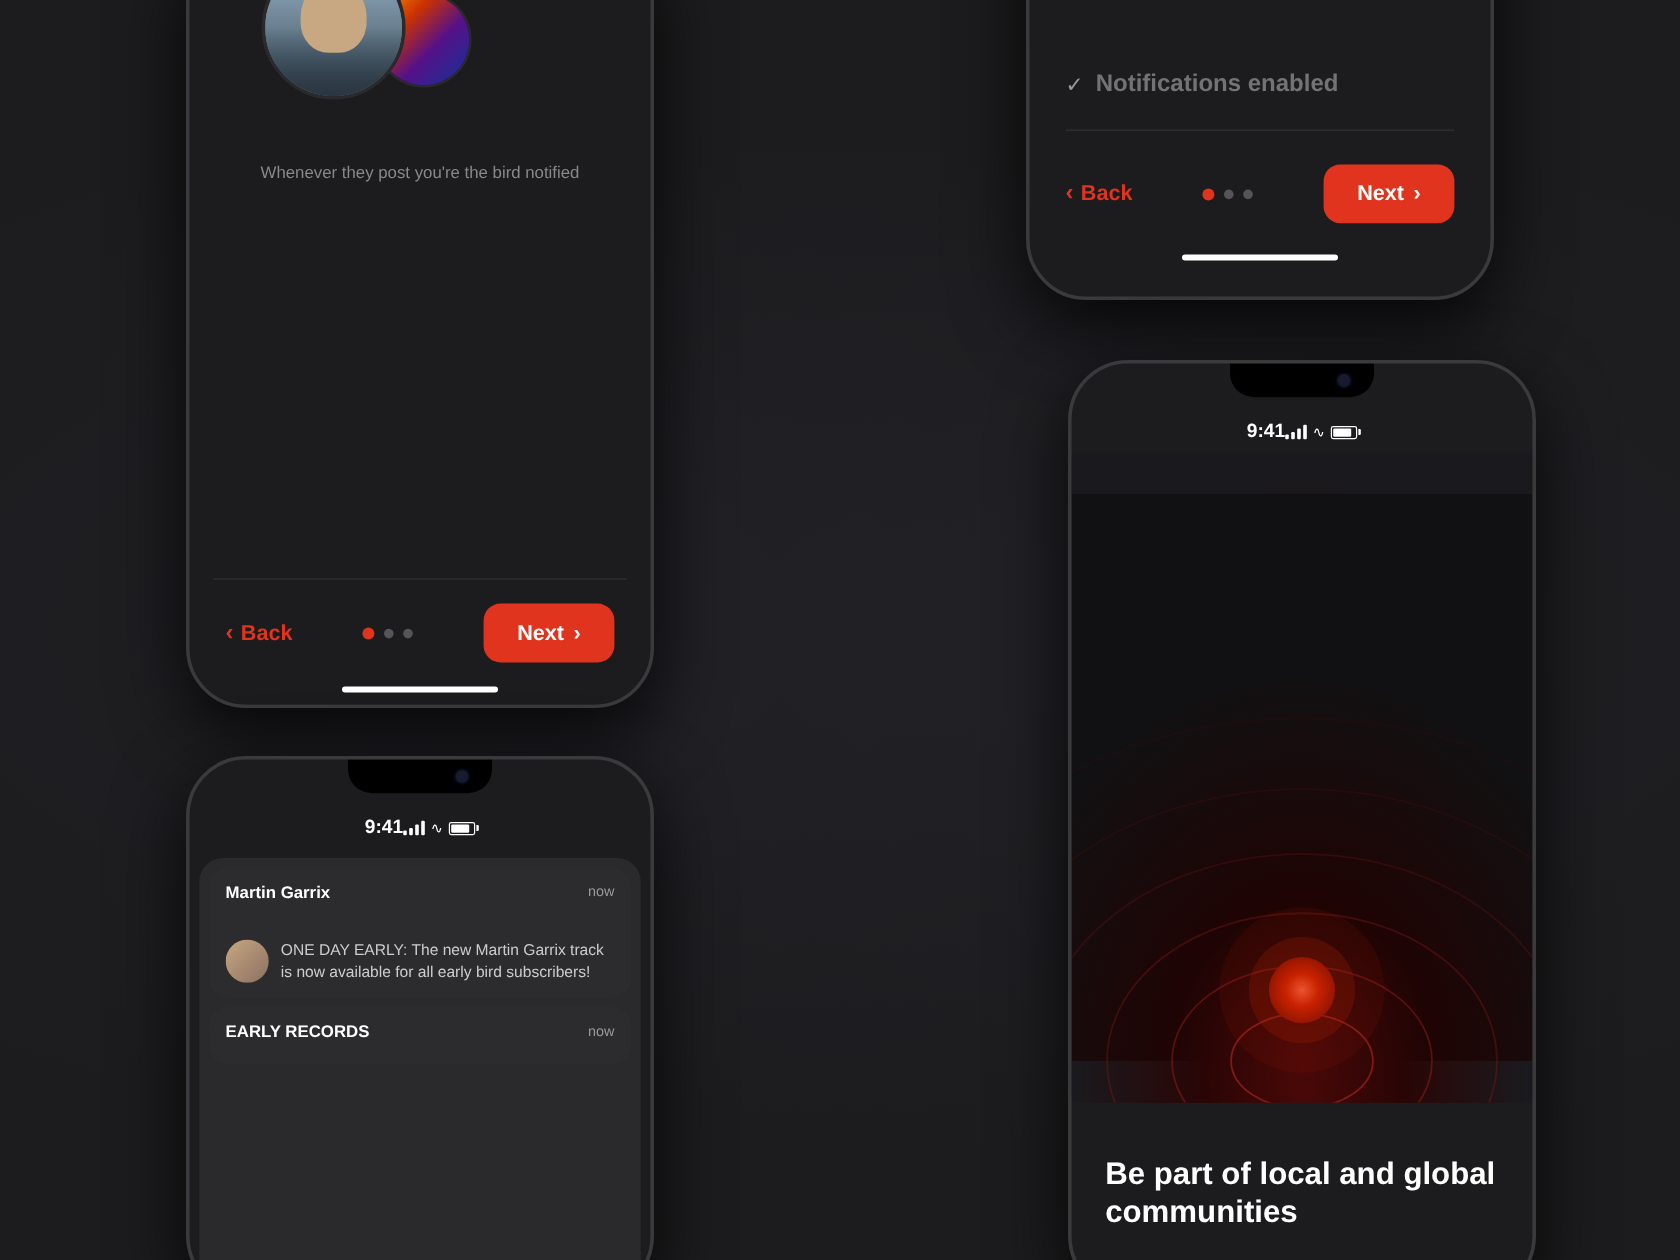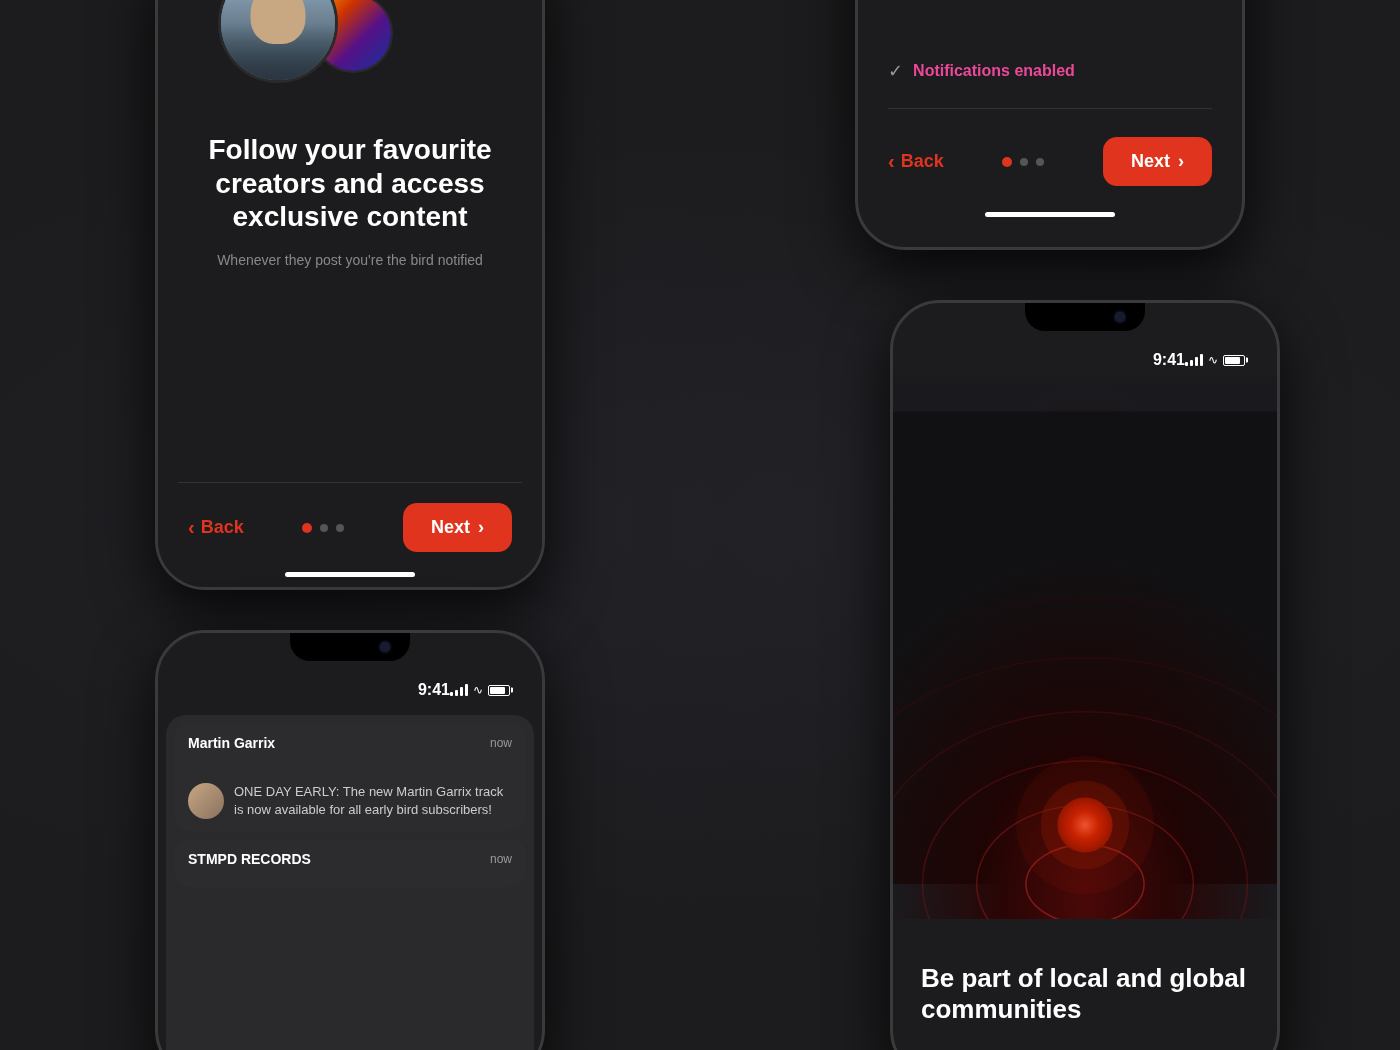--- a/index.html
+++ b/index.html
@@ -225,22 +225,22 @@
       gap: 10px;
       padding: 0 0 16px 0;
     }
 
     .notif-check {
       color: #999;
       font-size: 18px;
     }
 
     .notif-text {
-      color: #ec4899;
-      font-size: 16px;
+      color: #737373;
+      font-size: 20px;
       font-weight: 600;
     }
 
     .notif-divider {
       width: 100%;
       height: 1px;
       background: #333;
       margin-bottom: 10px;
     }
 
@@ -260,21 +260,21 @@
 
     .phone-bottom-left .phone-inner {
       width: 100%;
       height: 100%;
       display: flex;
       flex-direction: column;
     }
 
     .status-bar {
       display: flex;
-      justify-content: flex-end;
+      justify-content: center;
       align-items: center;
       padding: 16px 32px 8px;
     }
 
     .status-time {
       font-size: 16px;
       font-weight: 700;
       color: #fff;
     }
 
@@ -495,21 +495,20 @@
             <div style="position:absolute;top:18px;left:50%;transform:translateX(-50%);width:55px;height:60px;background:#c8a882;border-radius:50% 50% 42% 42%;"></div>
 
           </div>
         </div>
         <div class="avatar-secondary">
           <div class="avatar-secondary-inner"></div>
         </div>
       </div>
 
       <div class="phone-content">
-        <div class="main-title">Follow your favourite creators and access exclusive content</div>
         <div class="sub-text">Whenever they post you're the bird notified</div>
       </div>
 
       <div class="phone-divider"></div>
 
       <div class="phone-bottom-nav">
         <div class="back-btn">
           <span class="back-chevron">‹</span>
           <span>Back</span>
         </div>
@@ -589,21 +588,21 @@
           <div class="notif-card-body">
             <div class="notif-avatar">
               <div class="notif-avatar-img"></div>
             </div>
             <div class="notif-message">ONE DAY EARLY: The new Martin Garrix track is now available for all early bird subscribers!</div>
           </div>
         </div>
 
         <div class="notif-card">
           <div class="notif-card-header">
-            <span class="notif-app-name">STMPD RECORDS</span>
+            <span class="notif-app-name">EARLY RECORDS</span>
             <span class="notif-time">now</span>
           </div>
         </div>
       </div>
     </div>
   </div>
 
   <div class="phone-bottom-right">
     <div class="phone-inner">
       <div class="camera-notch">

